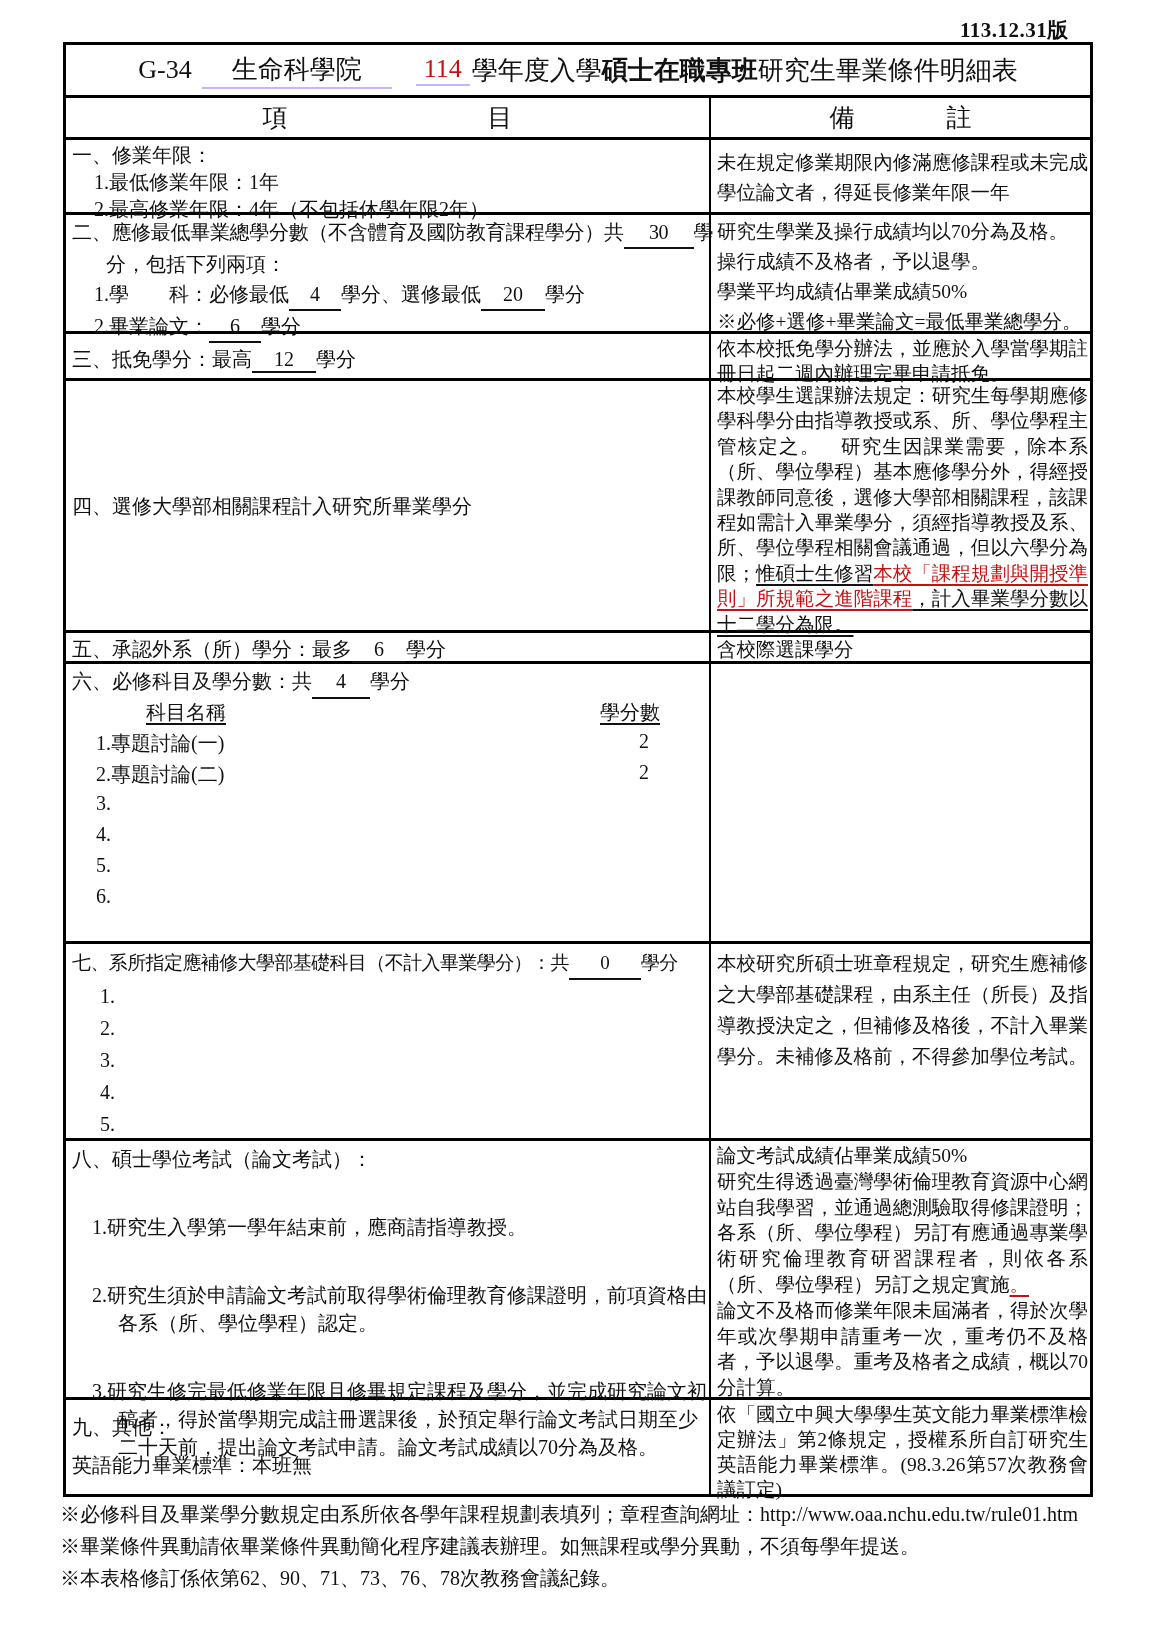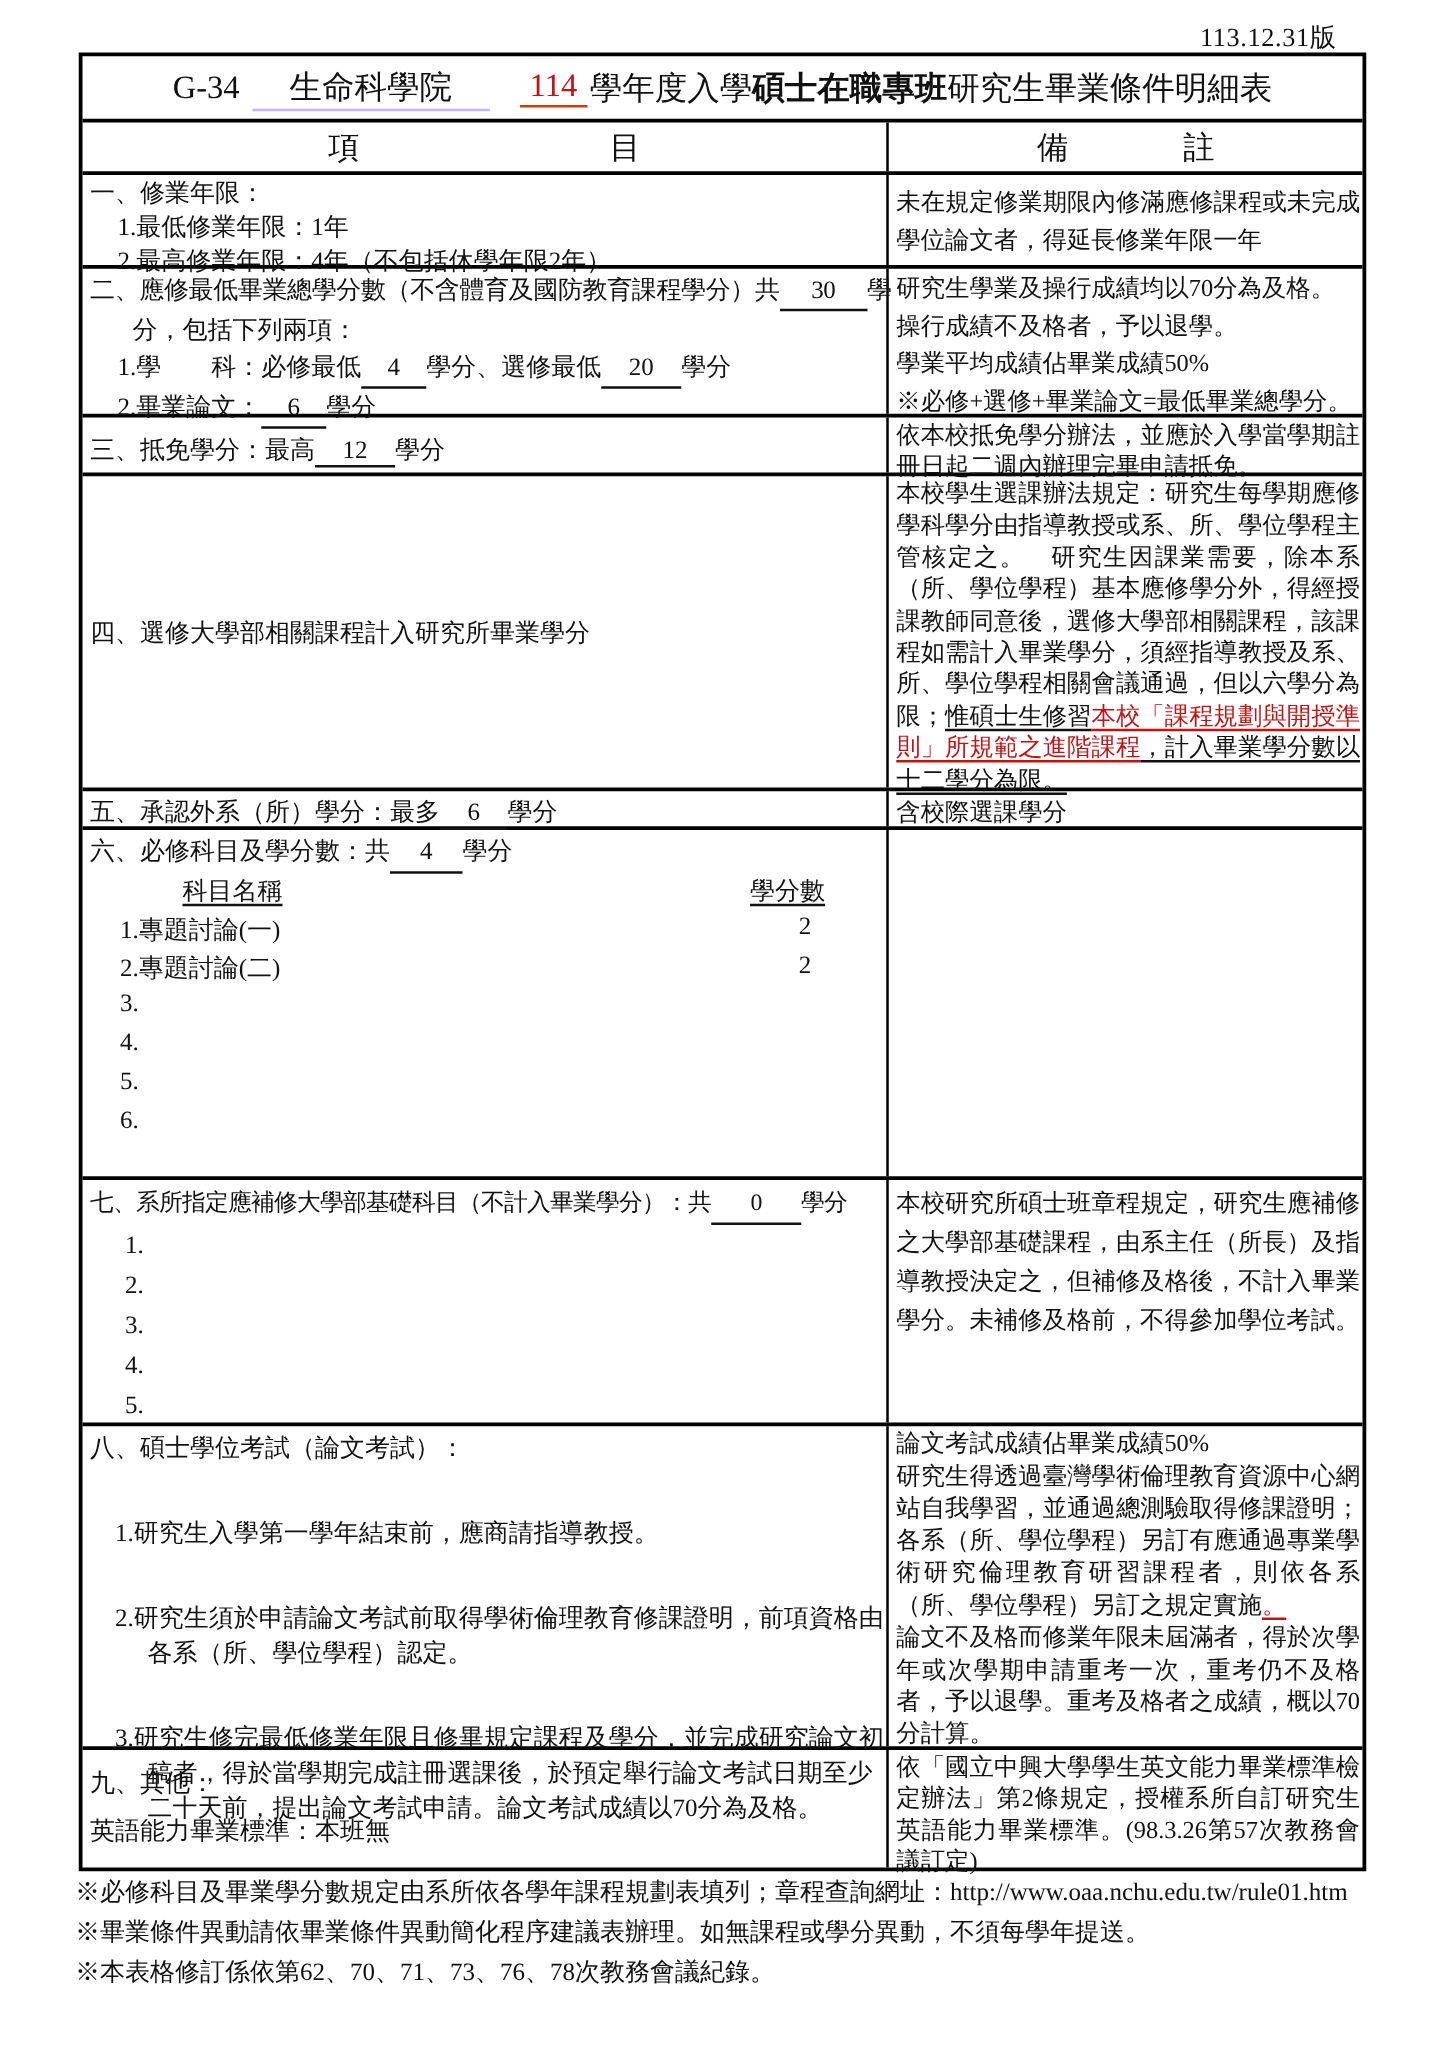--- a/index.html
+++ b/index.html
@@ -1,27 +1,27 @@
 <!DOCTYPE html>
 <html><head>
 <meta charset="utf-8">
 <style>
   html,body { margin:0; padding:0; }
   body {
     width:1158px; height:1637px; position:relative; overflow:hidden;
     background:#ffffff; color:#111;
     font-family:"Liberation Serif","DejaVu Serif",serif;
   }
-  .version { position:absolute; left:960px; top:16px; font-size:21px; letter-spacing:0.5px; }
+  .version { position:absolute; left:960px; top:16px; font-size:21px; letter-spacing:0.5px;font-weight:bold; }
   .table { position:absolute; left:63px; top:42px; width:1030px; border:3px solid #000; box-sizing:border-box; background:#fff; }
   .trow { display:flex; border-top:3px solid #000; box-sizing:border-box; }
   .title-row { border-top:none; height:50px; display:flex; align-items:center; justify-content:center; font-size:26px; }
   .title-row .seg { white-space:nowrap; }
   .u-blank-college { display:inline-block; border-bottom:2px solid #c4b5fd; padding:0 30px; margin:0 10px; }
-  .u-red-year { display:inline-block; border-bottom:2px solid #c2410c; color:#c41212; padding:0 8px; margin:0 2px 0 14px; }
+  .u-red-year { display:inline-block; border-bottom:2px solid #c4b5fd; color:#c41212; padding:0 8px; margin:0 2px 0 14px; }
   .bold { font-weight:bold; }
   .head-row { height:42px; }
   .head-row .cl, .head-row .cr { display:flex; align-items:center; justify-content:center; font-size:25px; padding:0; }
   .head-row .cl { gap:200px; }
   .head-row .cr { gap:92px; }
   .cl { width:645px; border-right:2px solid #000; box-sizing:border-box; padding:2px 2px 0 6px; font-size:20px; }
   .cr { flex:1; box-sizing:border-box; padding:2px 2px 0 6px; font-size:19.5px; }
   .just { text-align:justify; }
   .ln { line-height:27px; }
   .ind1 { padding-left:22px; }
@@ -205,14 +205,14 @@
       <div class="ln">英語能力畢業標準：本班無</div>
     </div>
     <div class="cr just">依「國立中興大學學生英文能力畢業標準檢定辦法」第2條規定，授權系所自訂研究生英語能力畢業標準。(98.3.26第57次教務會議訂定)</div>
   </div>
 
 </div>
 
 <div class="footnotes">
   <div>※必修科目及畢業學分數規定由系所依各學年課程規劃表填列；章程查詢網址：http://www.oaa.nchu.edu.tw/rule01.htm</div>
   <div>※畢業條件異動請依畢業條件異動簡化程序建議表辦理。如無課程或學分異動，不須每學年提送。</div>
-  <div>※本表格修訂係依第62、70、71、73、76、78次教務會議紀錄。</div>
+  <div>※本表格修訂係依第62、90、71、73、76、78次教務會議紀錄。</div>
 </div>
 
 </body></html>

